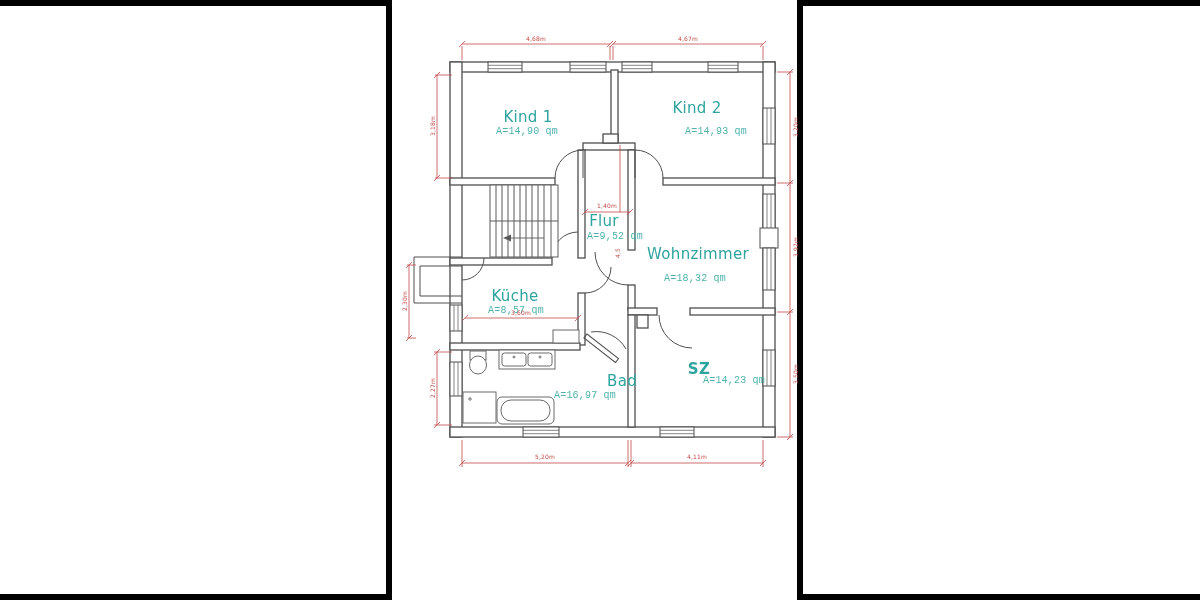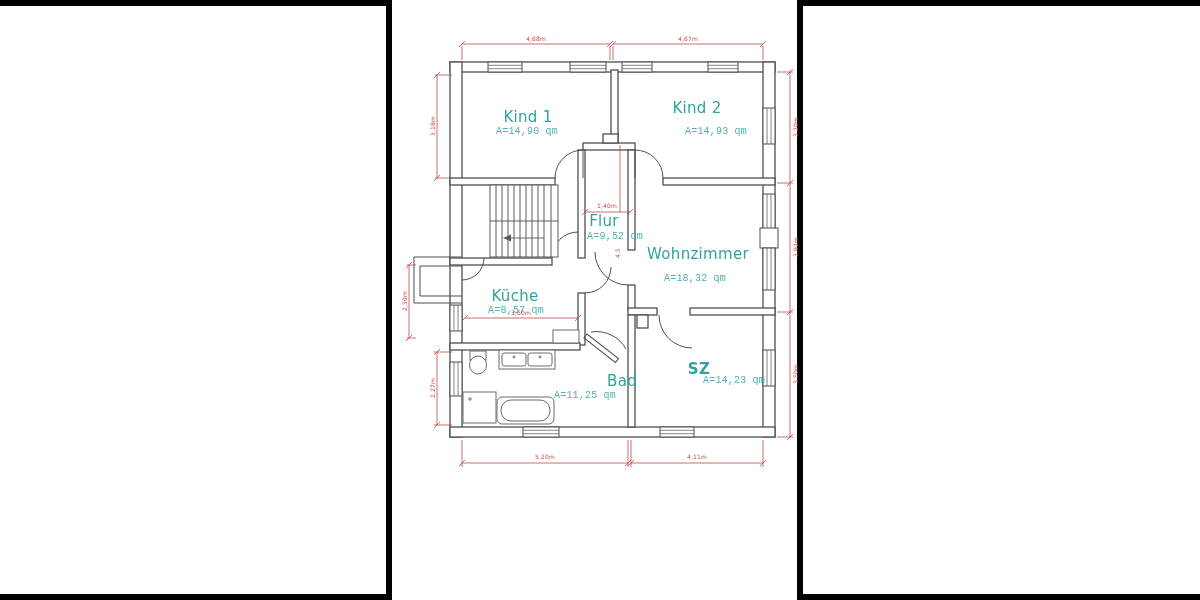--- a/index.html
+++ b/index.html
@@ -233,21 +233,21 @@
   <div class="lbl area" style="left:527px;top:131px;">A=14,90 qm</div>
   <div class="lbl room" style="left:697px;top:108px;text-align:right;">Kind 2</div>
   <div class="lbl area" style="left:716px;top:131px;">A=14,93 qm</div>
   <div class="lbl room" style="left:604px;top:221px;text-align:center;">Flur</div>
   <div class="lbl area" style="left:603px;top:236px;margin-left:12px;">A=9,52 qm</div>
   <div class="lbl room" style="left:698px;top:254px;">Wohnzimmer</div>
   <div class="lbl area" style="left:695px;top:278px;">A=18,32 qm</div>
   <div class="lbl room" style="left:515px;top:296px;">Küche</div>
   <div class="lbl area" style="left:516px;top:310px;">A=8,57 qm</div>
   <div class="lbl room" style="left:586px;top:381px;margin-left:36px;">Bad</div>
-  <div class="lbl area" style="left:585px;top:395px;">A=11,25 qm</div>
+  <div class="lbl area" style="left:585px;top:395px;">A=16,97 qm</div>
   <div class="lbl room" style="left:699px;top:369px;font-weight:bold;">SZ</div>
   <div class="lbl area" style="left:697px;top:380px;margin-left:37px;">A=14,23 qm</div>
 
   <div class="lbl dim" style="left:536px;top:38px;">4,68m</div>
   <div class="lbl dim" style="left:688px;top:38px;">4,67m</div>
   <div class="lbl dim vdim" style="left:432px;top:126px;">3,18m</div>
   <div class="lbl dim vdim" style="left:404px;top:301px;">2,30m</div>
   <div class="lbl dim vdim" style="left:432px;top:388px;">2,27m</div>
   <div class="lbl dim vdim" style="left:795px;top:127px;">3,20m</div>
   <div class="lbl dim vdim" style="left:795px;top:247px;">3,92m</div>

